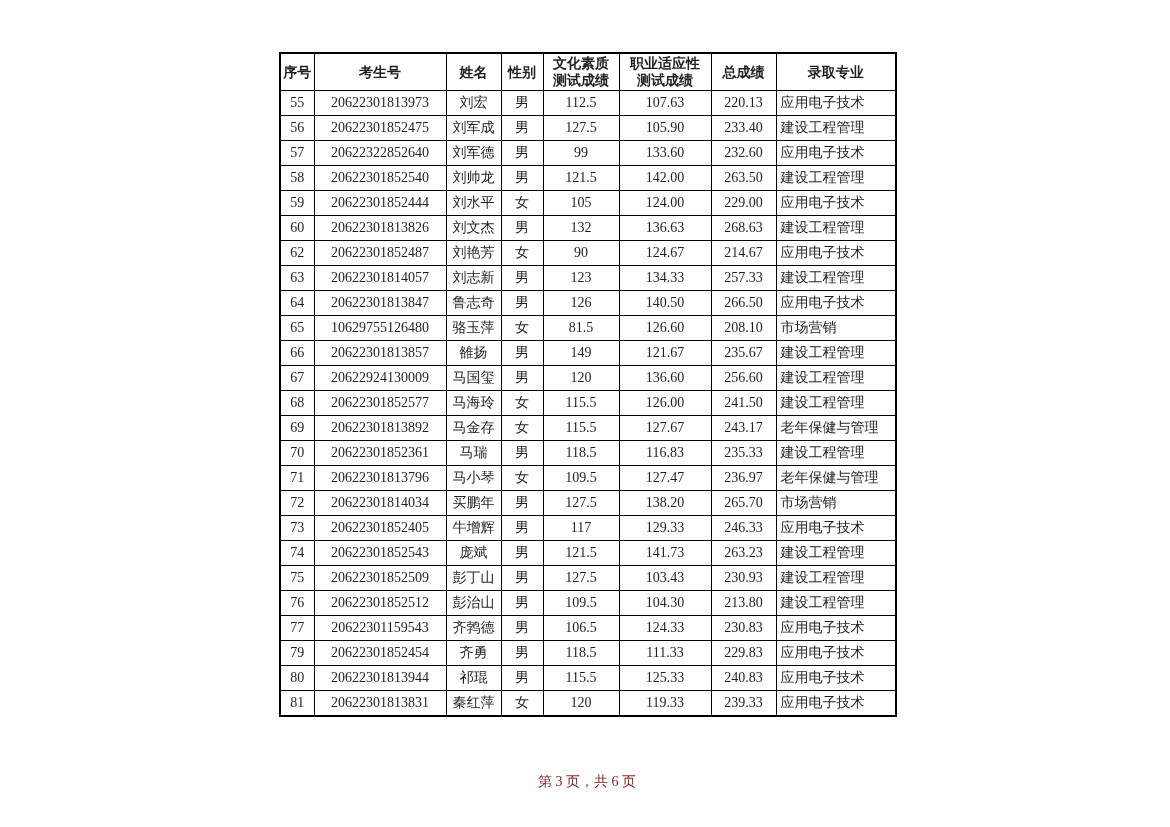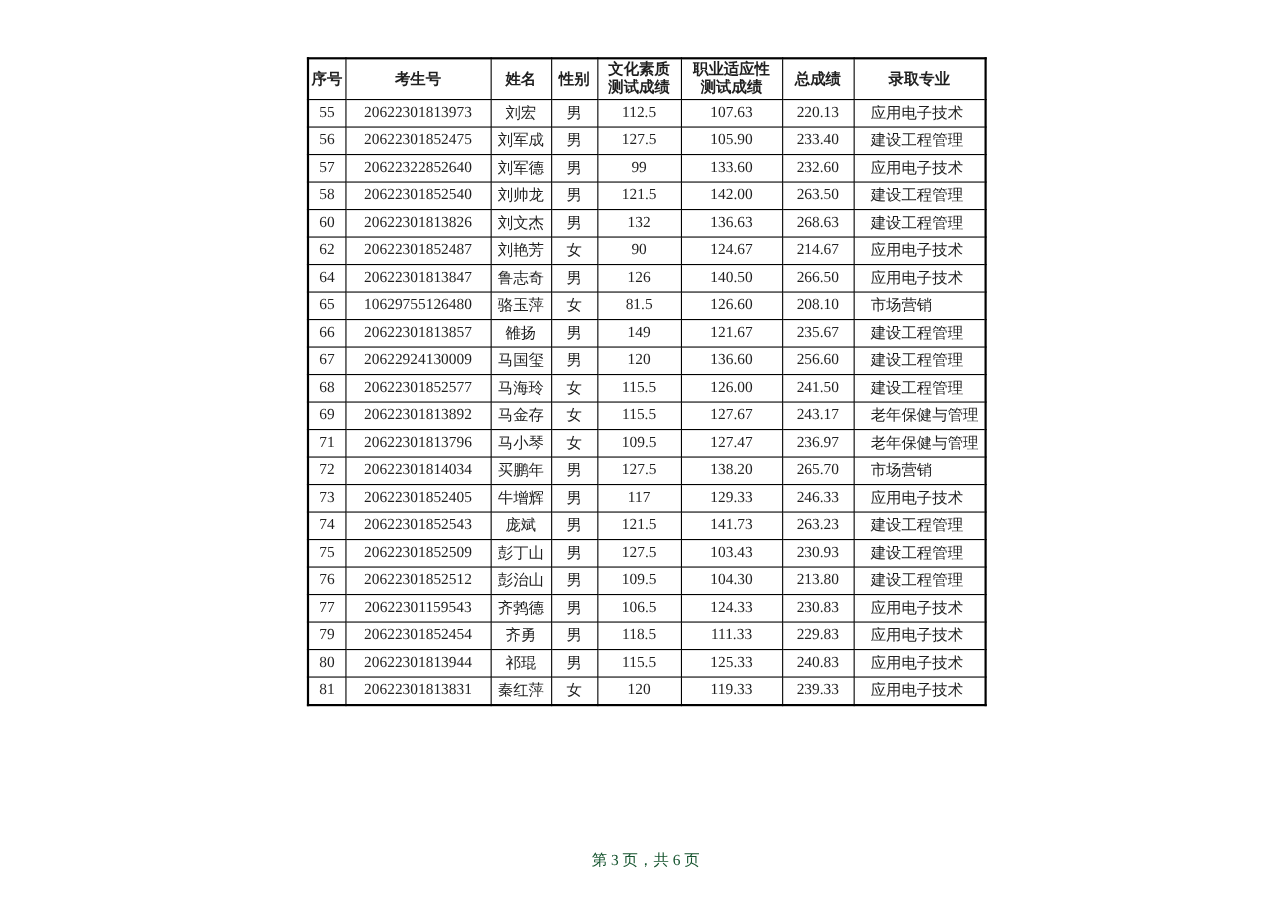--- a/index.html
+++ b/index.html
@@ -48,39 +48,39 @@
   }
   table.score td {
     height: 24px;
     font-size: 14px;
     text-align: center;
     vertical-align: middle;
     white-space: nowrap;
   }
   table.score td.cell-major {
     text-align: left;
-    padding-left: 15px;
+    padding-left: 4px;
     border-radius: 10px;
   }
   .col-index    { width: 34px;  }
   .col-cand     { width: 132px; }
   .col-name     { width: 55px;  }
   .col-gender   { width: 42px;  }
   .col-culture  { width: 76px;  }
   .col-aptitude { width: 92px;  }
   .col-total    { width: 65px;  }
   .col-major    { width: 120px; }
   .footer {
     position: absolute;
     left: 279px;
     top: 773px;
     width: 616px;
     text-align: center;
     font-size: 14px;
-    color: #14532d;
+    color: #7f1d1d;
   }
 </style>
 </head>
 <body>
 
 <div class="sheet">
 
   <table class="score">
     <colgroup>
       <col class="col-index">
@@ -141,38 +141,58 @@
           <td class="cell-index">58</td>
           <td class="cell-cand">20622301852540</td>
           <td class="cell-name">刘帅龙</td>
           <td class="cell-gender">男</td>
           <td class="cell-culture">121.5</td>
           <td class="cell-aptitude">142.00</td>
           <td class="cell-total">263.50</td>
           <td class="cell-major">建设工程管理</td>
         </tr>
         <tr>
+          <td class="cell-index">59</td>
+          <td class="cell-cand">20622301852444</td>
+          <td class="cell-name">刘水平</td>
+          <td class="cell-gender">女</td>
+          <td class="cell-culture">105</td>
+          <td class="cell-aptitude">124.00</td>
+          <td class="cell-total">229.00</td>
+          <td class="cell-major">应用电子技术</td>
+        </tr>
+        <tr>
           <td class="cell-index">60</td>
           <td class="cell-cand">20622301813826</td>
           <td class="cell-name">刘文杰</td>
           <td class="cell-gender">男</td>
           <td class="cell-culture">132</td>
           <td class="cell-aptitude">136.63</td>
           <td class="cell-total">268.63</td>
           <td class="cell-major">建设工程管理</td>
         </tr>
         <tr>
           <td class="cell-index">62</td>
           <td class="cell-cand">20622301852487</td>
           <td class="cell-name">刘艳芳</td>
           <td class="cell-gender">女</td>
           <td class="cell-culture">90</td>
           <td class="cell-aptitude">124.67</td>
           <td class="cell-total">214.67</td>
           <td class="cell-major">应用电子技术</td>
+        </tr>
+        <tr>
+          <td class="cell-index">63</td>
+          <td class="cell-cand">20622301814057</td>
+          <td class="cell-name">刘志新</td>
+          <td class="cell-gender">男</td>
+          <td class="cell-culture">123</td>
+          <td class="cell-aptitude">134.33</td>
+          <td class="cell-total">257.33</td>
+          <td class="cell-major">建设工程管理</td>
         </tr>
         <tr>
           <td class="cell-index">64</td>
           <td class="cell-cand">20622301813847</td>
           <td class="cell-name">鲁志奇</td>
           <td class="cell-gender">男</td>
           <td class="cell-culture">126</td>
           <td class="cell-aptitude">140.50</td>
           <td class="cell-total">266.50</td>
           <td class="cell-major">应用电子技术</td>
@@ -221,20 +241,30 @@
           <td class="cell-index">69</td>
           <td class="cell-cand">20622301813892</td>
           <td class="cell-name">马金存</td>
           <td class="cell-gender">女</td>
           <td class="cell-culture">115.5</td>
           <td class="cell-aptitude">127.67</td>
           <td class="cell-total">243.17</td>
           <td class="cell-major">老年保健与管理</td>
         </tr>
         <tr>
+          <td class="cell-index">70</td>
+          <td class="cell-cand">20622301852361</td>
+          <td class="cell-name">马瑞</td>
+          <td class="cell-gender">男</td>
+          <td class="cell-culture">118.5</td>
+          <td class="cell-aptitude">116.83</td>
+          <td class="cell-total">235.33</td>
+          <td class="cell-major">建设工程管理</td>
+        </tr>
+        <tr>
           <td class="cell-index">71</td>
           <td class="cell-cand">20622301813796</td>
           <td class="cell-name">马小琴</td>
           <td class="cell-gender">女</td>
           <td class="cell-culture">109.5</td>
           <td class="cell-aptitude">127.47</td>
           <td class="cell-total">236.97</td>
           <td class="cell-major">老年保健与管理</td>
         </tr>
         <tr>

